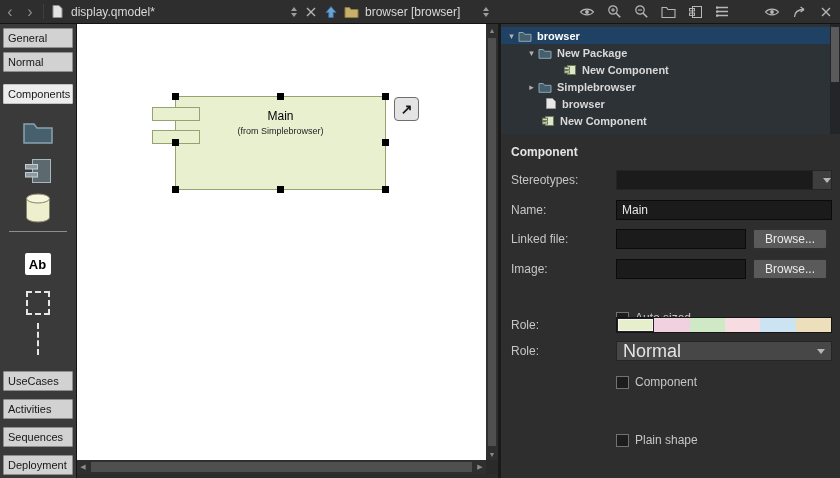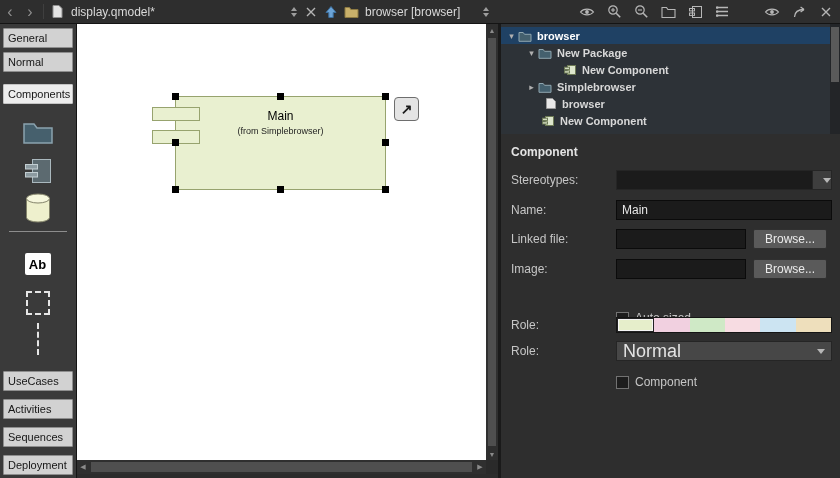--- a/index.html
+++ b/index.html
@@ -412,15 +412,20 @@
       </div>
     </div>
 
     <div class="prow" style="top:348px">
       <span class="plabel"></span>
       <span class="cb"></span>
       <span class="cblabel">Component</span>
     </div>
 
 
+    <div class="prow" style="top:406px">
+      <span class="plabel"></span>
+      <span class="cb"></span>
+      <span class="cblabel">Plain shape</span>
+    </div>
 
   </div>
 </div>
 
 </body></html>

